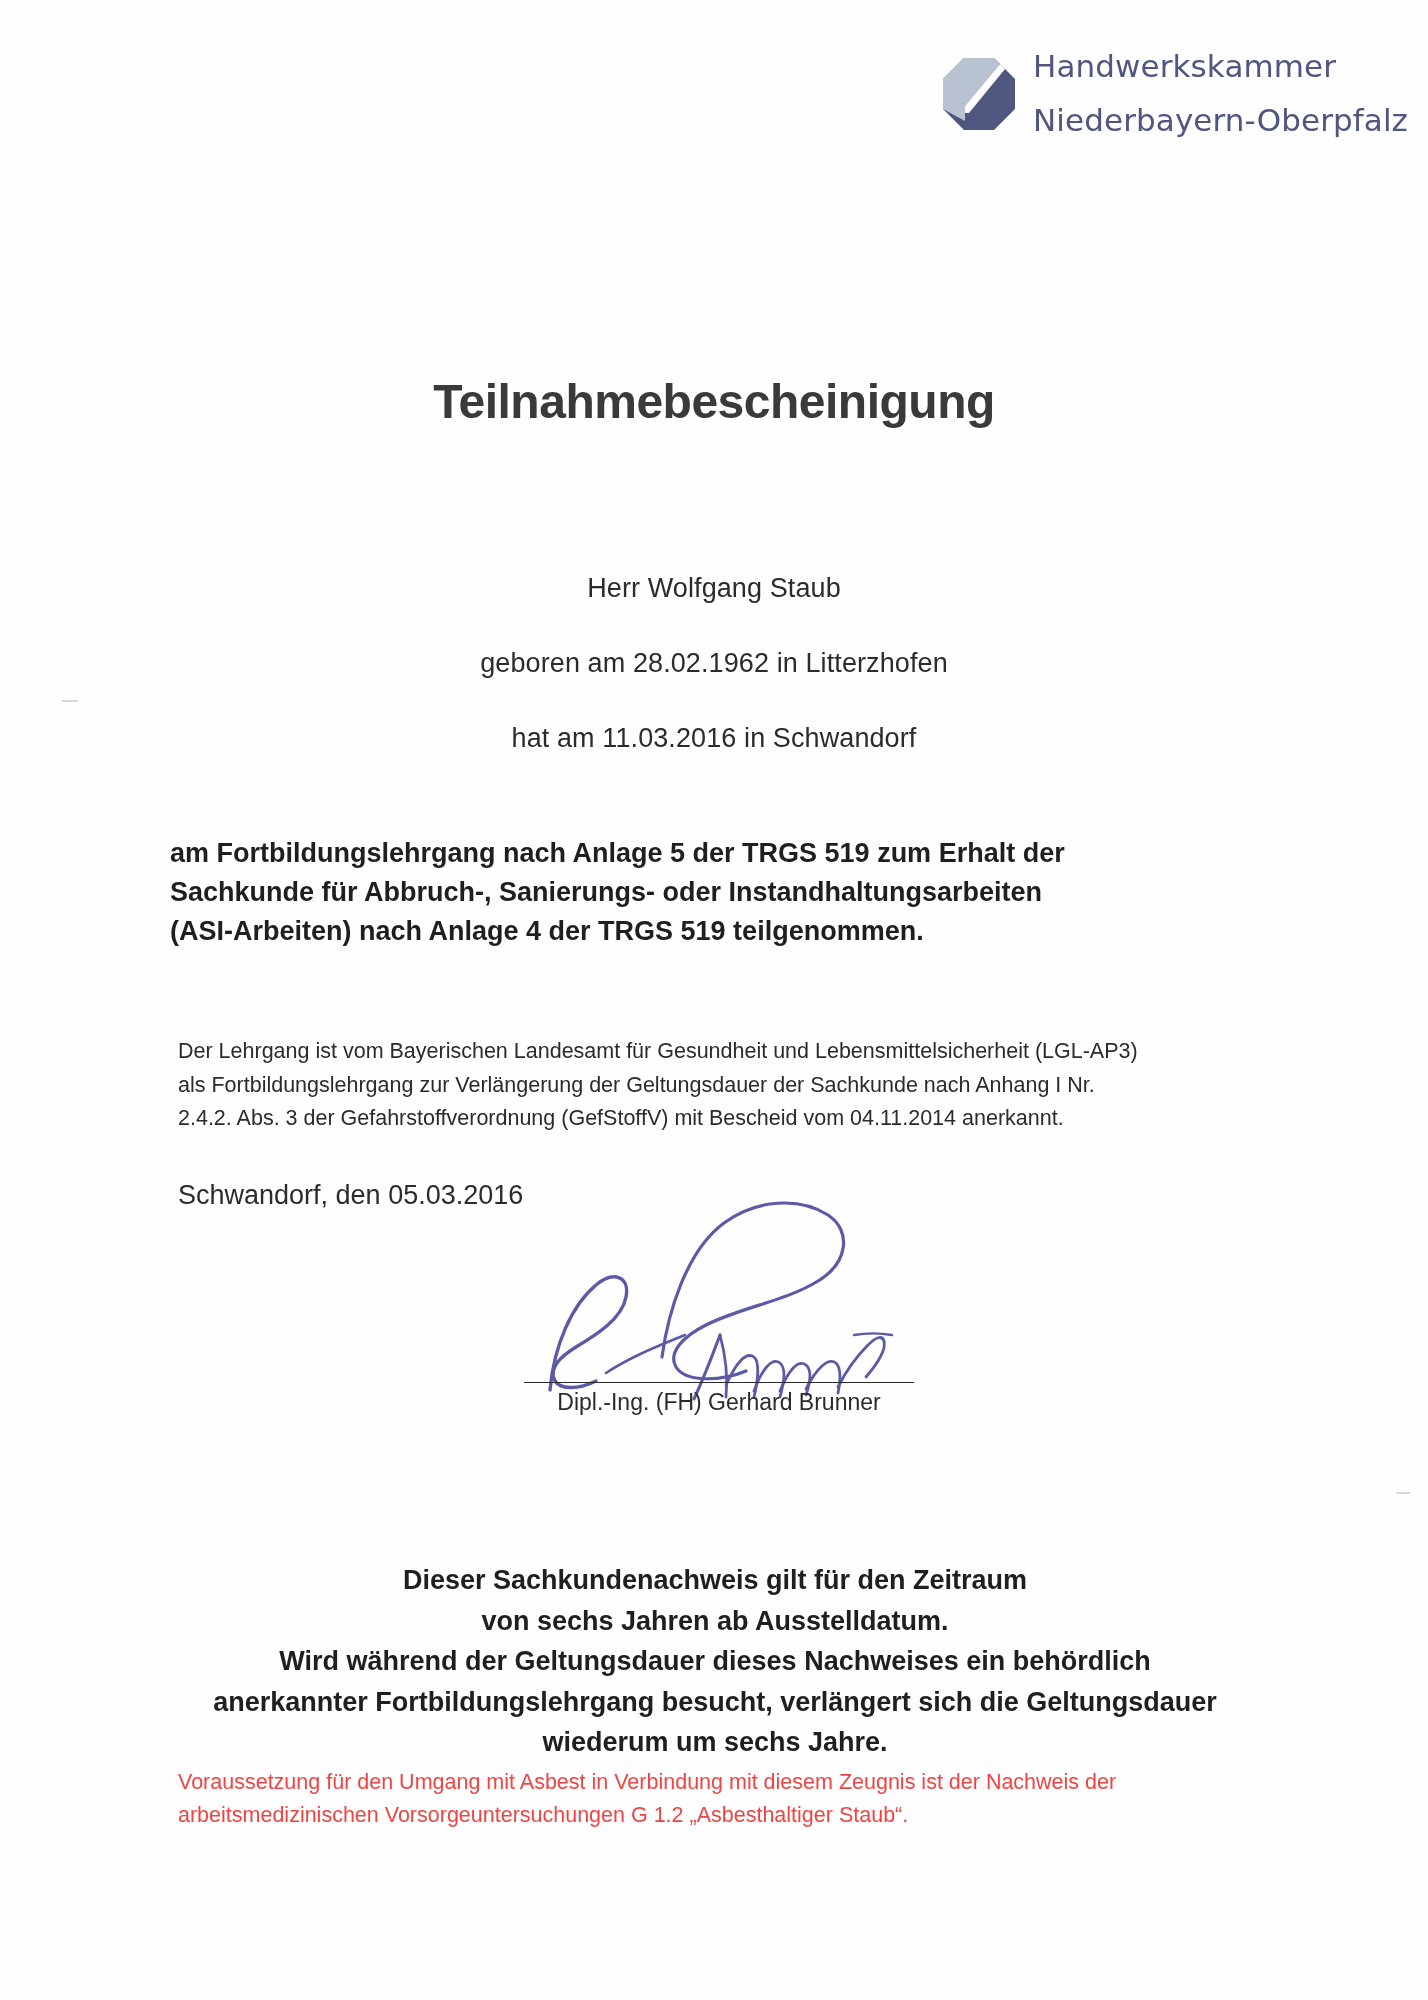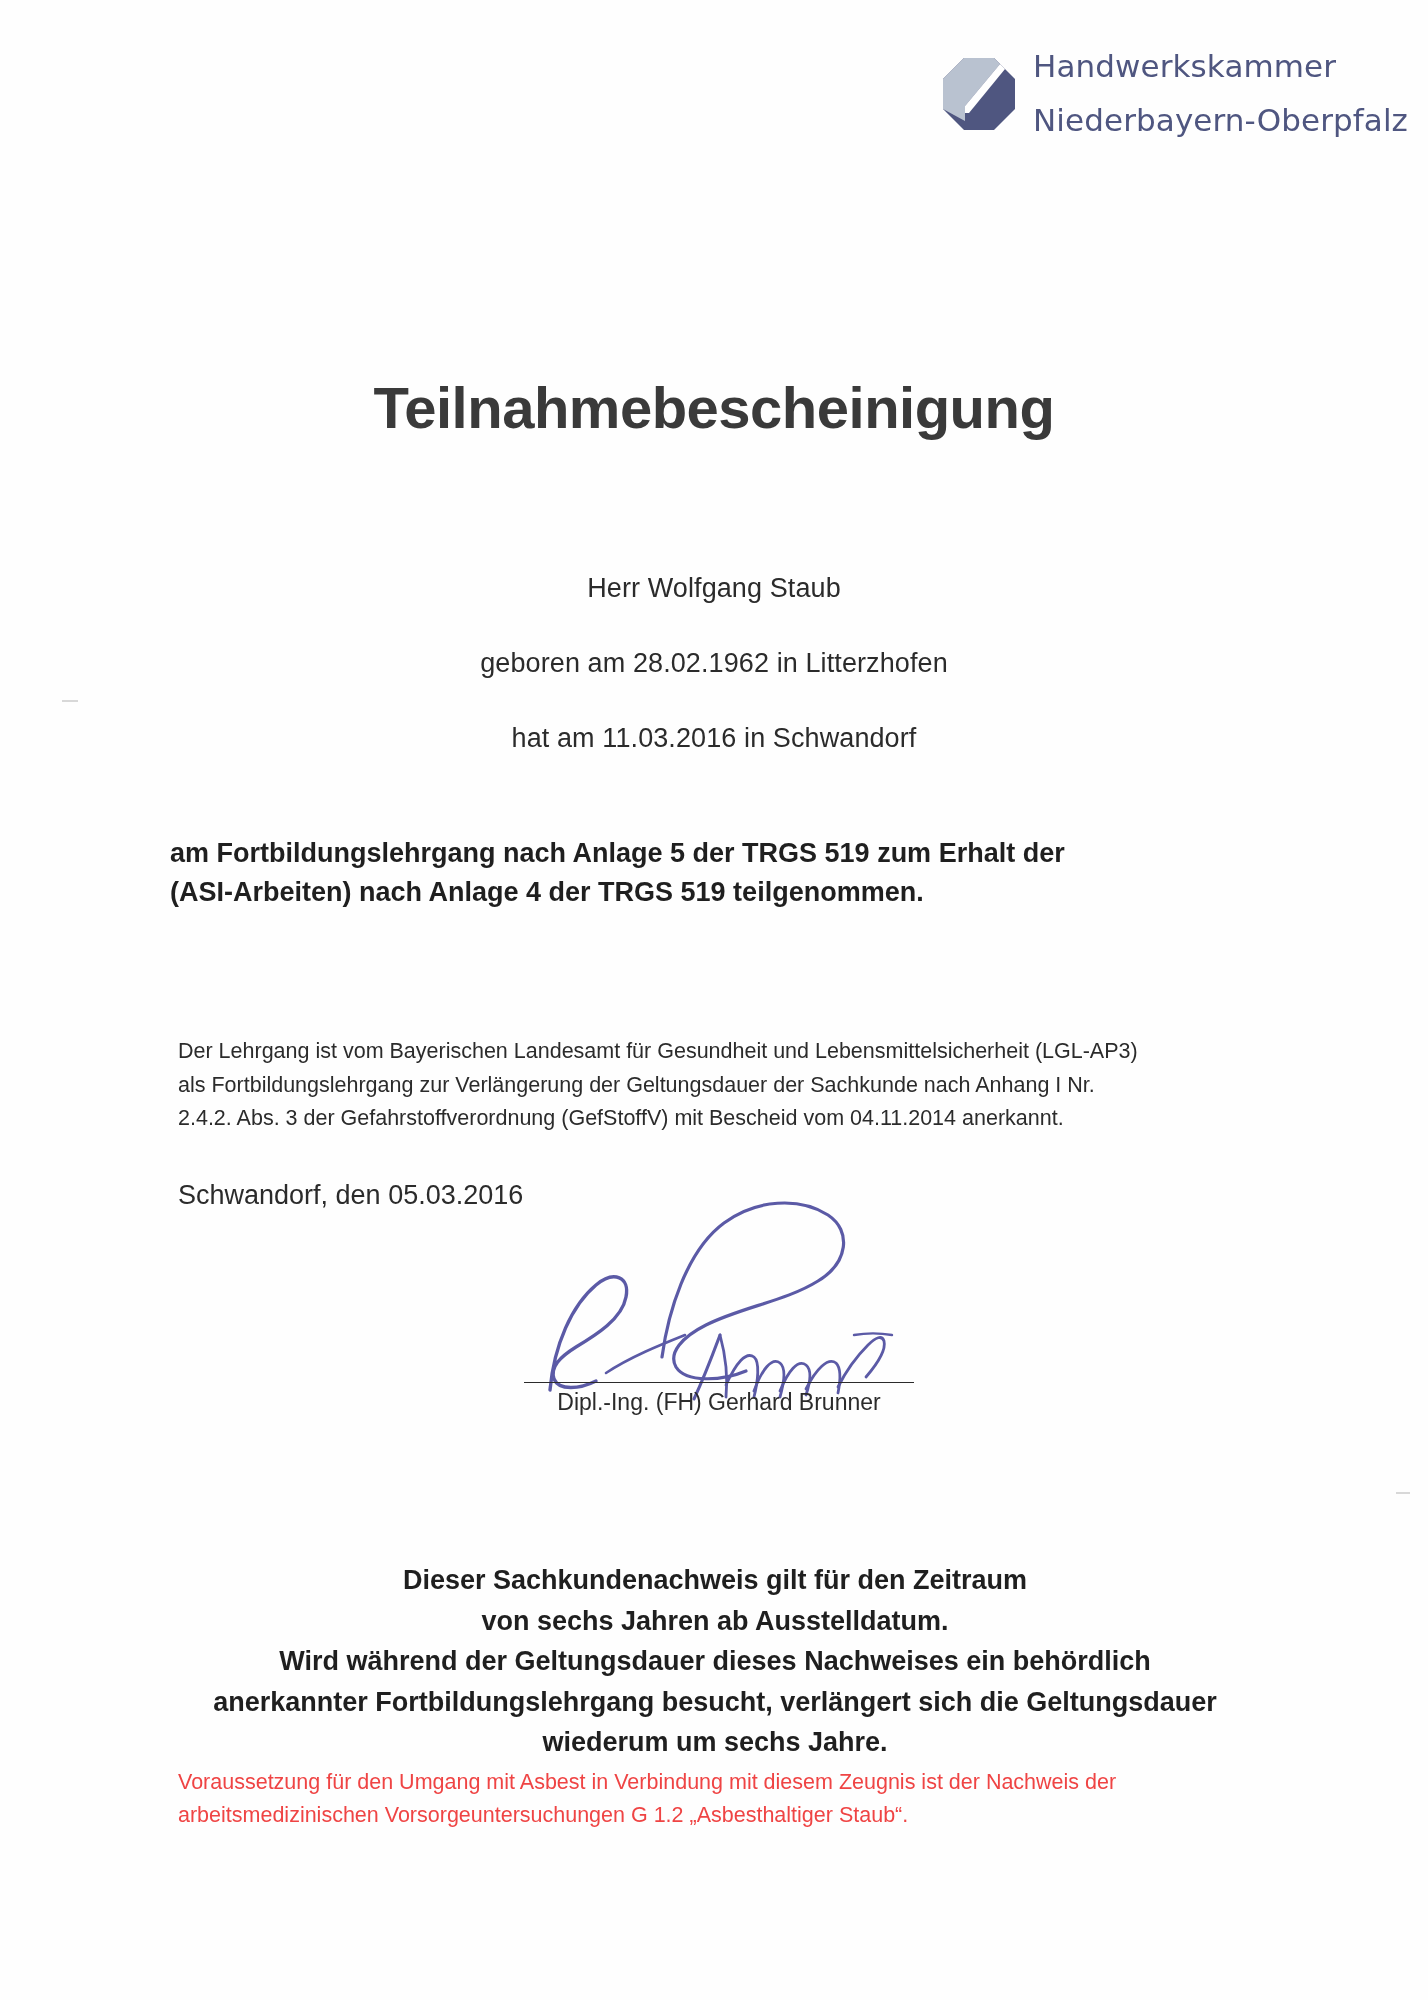--- a/index.html
+++ b/index.html
@@ -55,21 +55,21 @@
   }
   .logo-line2 { margin-top: 16px; }
 
   
   .doc-title {
     position: absolute;
     top: 374px;
     left: 0;
     width: 1428px;
     text-align: center;
-    font-size: 58px;
+    font-size: 48px;
     font-weight: bold;
     color: #3a3a3a;
     letter-spacing: -0.5px;
   }
 
   
   .person-block {
     position: absolute;
     top: 573px;
     left: 0;
@@ -210,20 +210,21 @@
   <div class="doc-title">Teilnahmebescheinigung</div>
 
   <div class="person-block">
     <div class="person-line">Herr Wolfgang Staub</div>
     <div class="person-line">geboren am 28.02.1962 in Litterzhofen</div>
     <div class="person-line">hat am 11.03.2016 in Schwandorf</div>
   </div>
 
   <div class="course-block">
     <div>am Fortbildungslehrgang nach Anlage 5 der TRGS 519 zum Erhalt der</div>
+    <div>Sachkunde für Abbruch-, Sanierungs- oder Instandhaltungsarbeiten</div>
     <div>(ASI-Arbeiten) nach Anlage 4 der TRGS 519 teilgenommen.</div>
   </div>
 
   <div class="regulatory">
     <div>Der Lehrgang ist vom Bayerischen Landesamt für Gesundheit und Lebensmittelsicherheit (LGL-AP3)</div>
     <div>als Fortbildungslehrgang zur Verlängerung der Geltungsdauer der Sachkunde nach Anhang I Nr.</div>
     <div>2.4.2. Abs. 3 der Gefahrstoffverordnung (GefStoffV) mit Bescheid vom 04.11.2014 anerkannt.</div>
   </div>
 
   <div class="sign-place">Schwandorf, den 05.03.2016</div>

